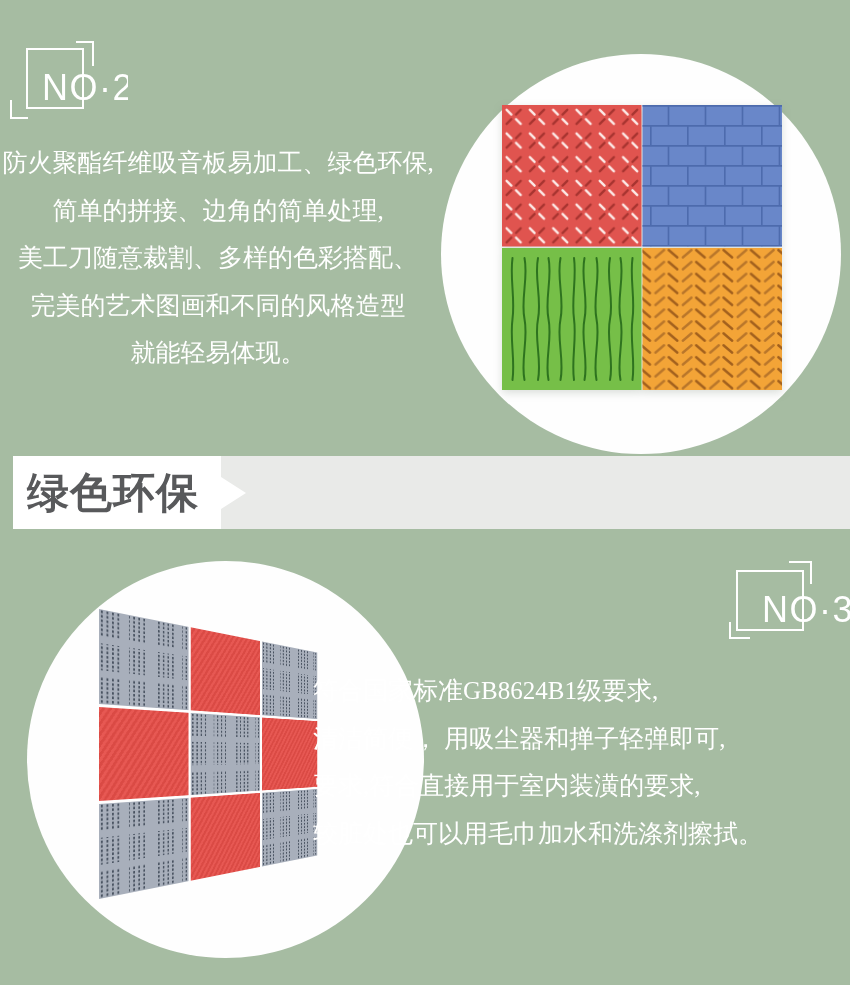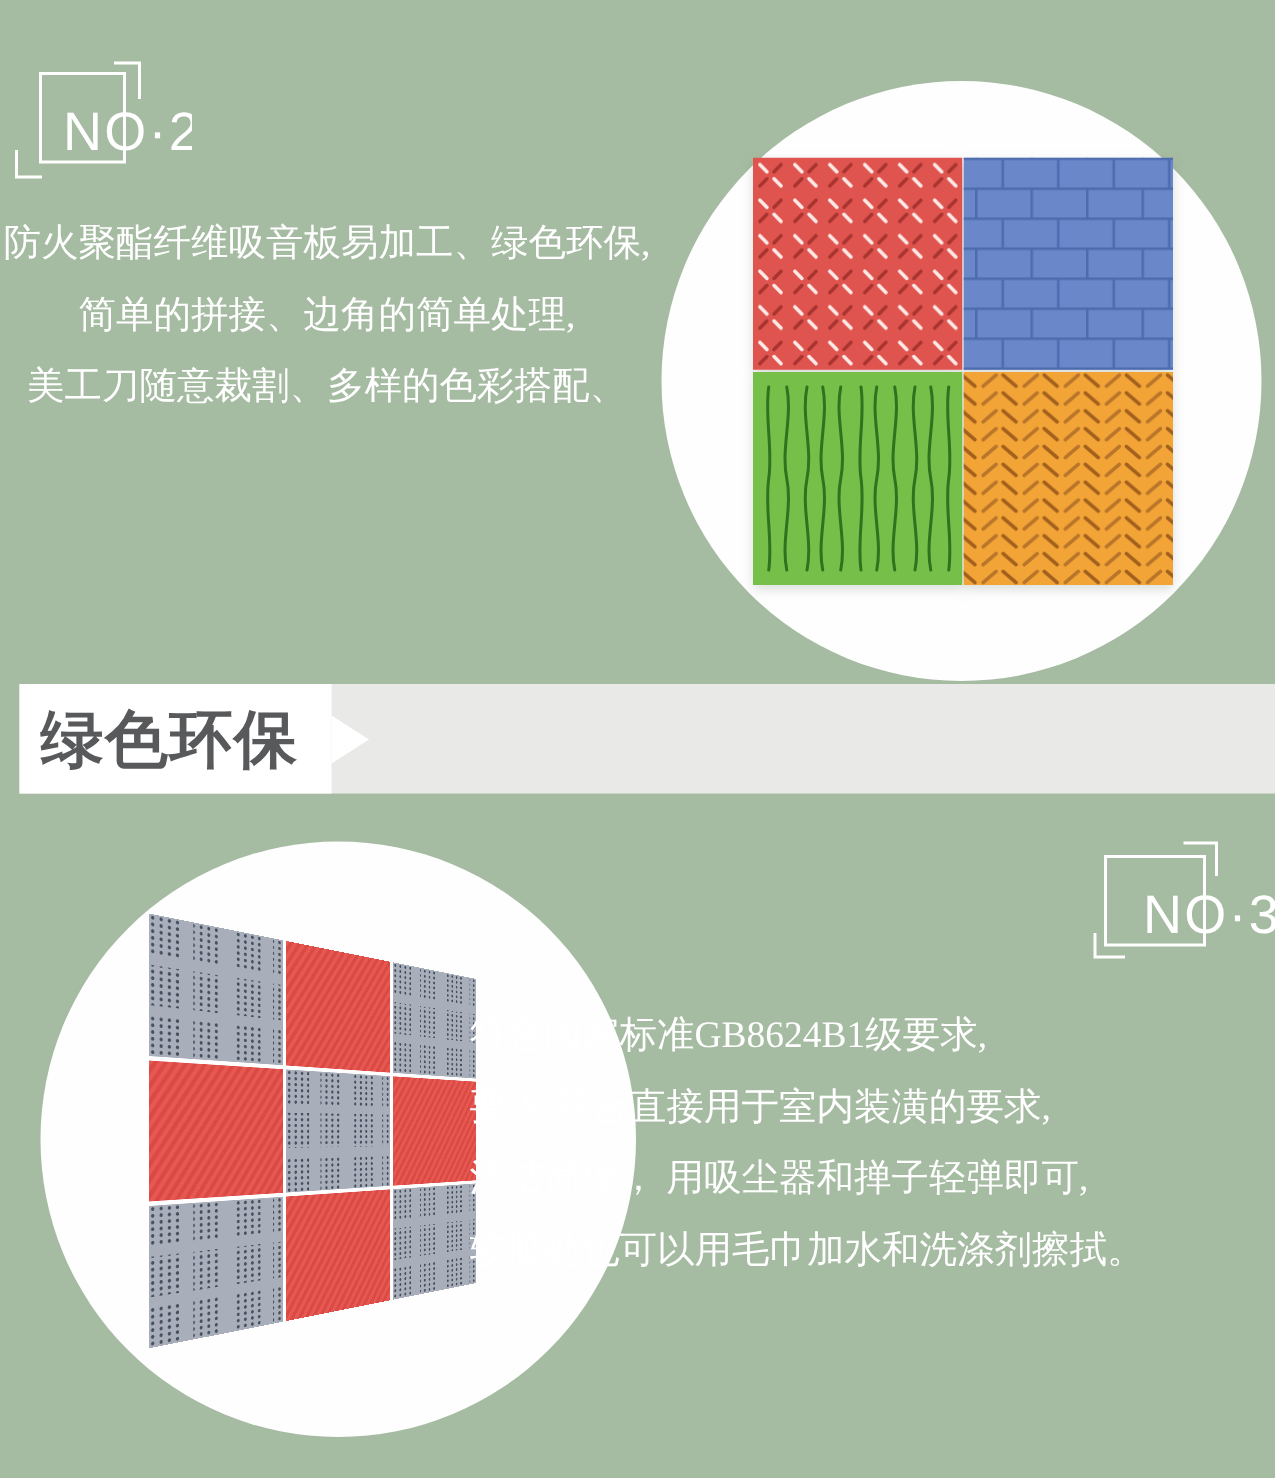--- a/index.html
+++ b/index.html
@@ -77,20 +77,22 @@
   <rect class="frame" x="19" y="13" width="56" height="59"></rect>
   <polyline class="frame" points="68,6 85,6 85,30"></polyline>
   <polyline class="frame" points="3,64 3,82 20,82"></polyline>
   <text x="34" y="64">NO·2</text>
 </svg>
 
 <div class="para1 cn-serif">
   <div>防火聚酯纤维吸音板易加工、绿色环保,</div>
   <div>简单的拼接、边角的简单处理,</div>
   <div>美工刀随意裁割、多样的色彩搭配、</div>
+  <div>完美的艺术图画和不同的风格造型</div>
+  <div>就能轻易体现。</div>
 </div>
 
 <div class="circle circle1">
   <svg class="panels2x2" width="280" height="285" viewBox="0 0 280 285">
     <defs>
       <pattern id="pat-x" width="23.3" height="23.7" patternUnits="userSpaceOnUse">
         <line x1="4.6" y1="4.8" x2="9.3" y2="9.5" stroke="#fceae7" stroke-width="2.4" stroke-linecap="round"></line>
         <line x1="18.7" y1="4.8" x2="14" y2="9.5" stroke="#a83430" stroke-width="2.4" stroke-linecap="round"></line>
         <line x1="4.6" y1="18.9" x2="9.3" y2="14.2" stroke="#a83430" stroke-width="2.4" stroke-linecap="round"></line>
         <line x1="18.7" y1="18.9" x2="14" y2="14.2" stroke="#fceae7" stroke-width="2.4" stroke-linecap="round"></line>
@@ -153,16 +155,16 @@
 
 <svg class="badge badge2" width="125" height="92" viewBox="0 0 125 92">
   <rect class="frame" x="12" y="20" width="66" height="59"></rect>
   <polyline class="frame" points="64,11 86,11 86,33"></polyline>
   <polyline class="frame" points="5,71 5,87 25,87"></polyline>
   <text x="37" y="71">NO·3</text>
 </svg>
 
 <div class="para2 cn-serif">
   <div>符合国家标准GB8624B1级要求,</div>
+  <div>清洁简便， 用吸尘器和掸子轻弹即可,</div>
   <div>要求,符合直接用于室内装潢的要求,</div>
-  <div>清洁简便， 用吸尘器和掸子轻弹即可,</div>
   <div>较脏处也可以用毛巾加水和洗涤剂擦拭。</div>
 </div>
 
 </body></html>

